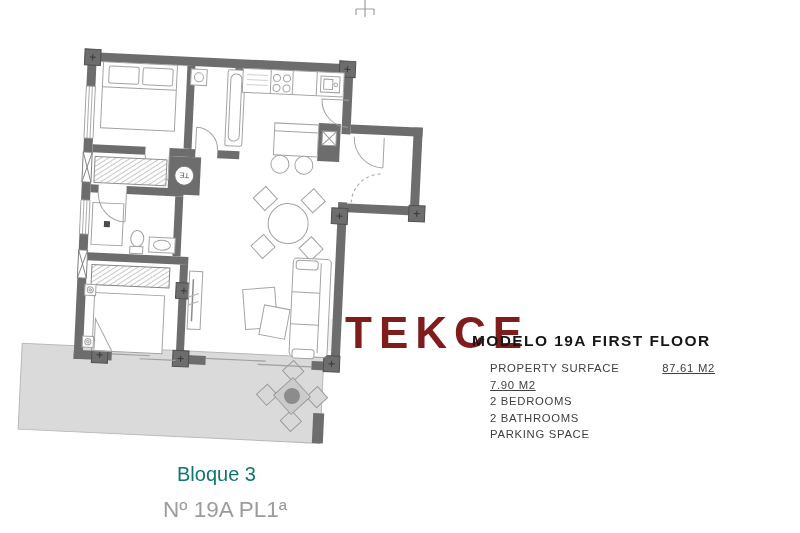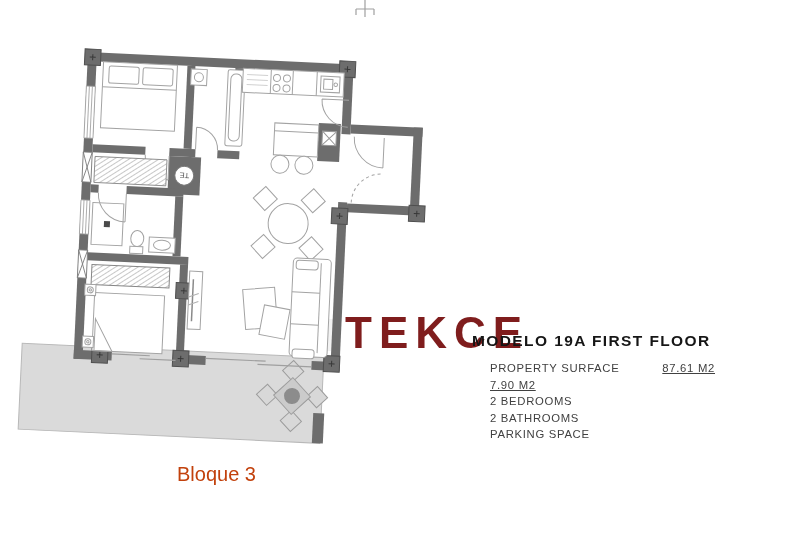--- a/index.html
+++ b/index.html
@@ -14,21 +14,21 @@
   svg.plan{position:absolute;left:0;top:0;z-index:2;}
   
   .info{position:absolute;left:472px;top:332px;width:288px;z-index:3;}
   .info h1{margin:0 0 10px 0;font-size:15.5px;font-weight:700;letter-spacing:1.4px;
            color:#161616;white-space:nowrap;}
   .rows{width:243px;}
   .row{display:flex;justify-content:space-between;height:16.5px;line-height:16.5px;
        font-size:11.3px;letter-spacing:0.7px;color:#414141;white-space:nowrap;padding-left:18px;}
   .row .val{text-align:center;text-decoration:underline;}
   
-  .block-label{position:absolute;left:177px;top:463px;font-size:20px;color:#c2410c;z-index:3;}
+  .block-label{position:absolute;left:177px;top:463px;font-size:20px;color:#0f766e;z-index:3;}
   .unit-label{position:absolute;left:163px;top:497px;font-size:22.5px;color:#9c9c9c;z-index:3;}
 </style>
 </head>
 <body>
 
 <div class="page">
 
   <div class="watermark">
     <span class="wm-block"></span><span>TEKCE</span>
   </div>
@@ -252,14 +252,15 @@
         <span class="val"></span>
       </div>
       <div class="row">
         <span class="lbl">PARKING SPACE</span>
         <span class="val"></span>
       </div>
     </div>
   </div>
 
   <div class="block-label">Bloque 3</div>
+  <div class="unit-label">Nº 19A PL1ª</div>
 
 </div>
 
 </body></html>

